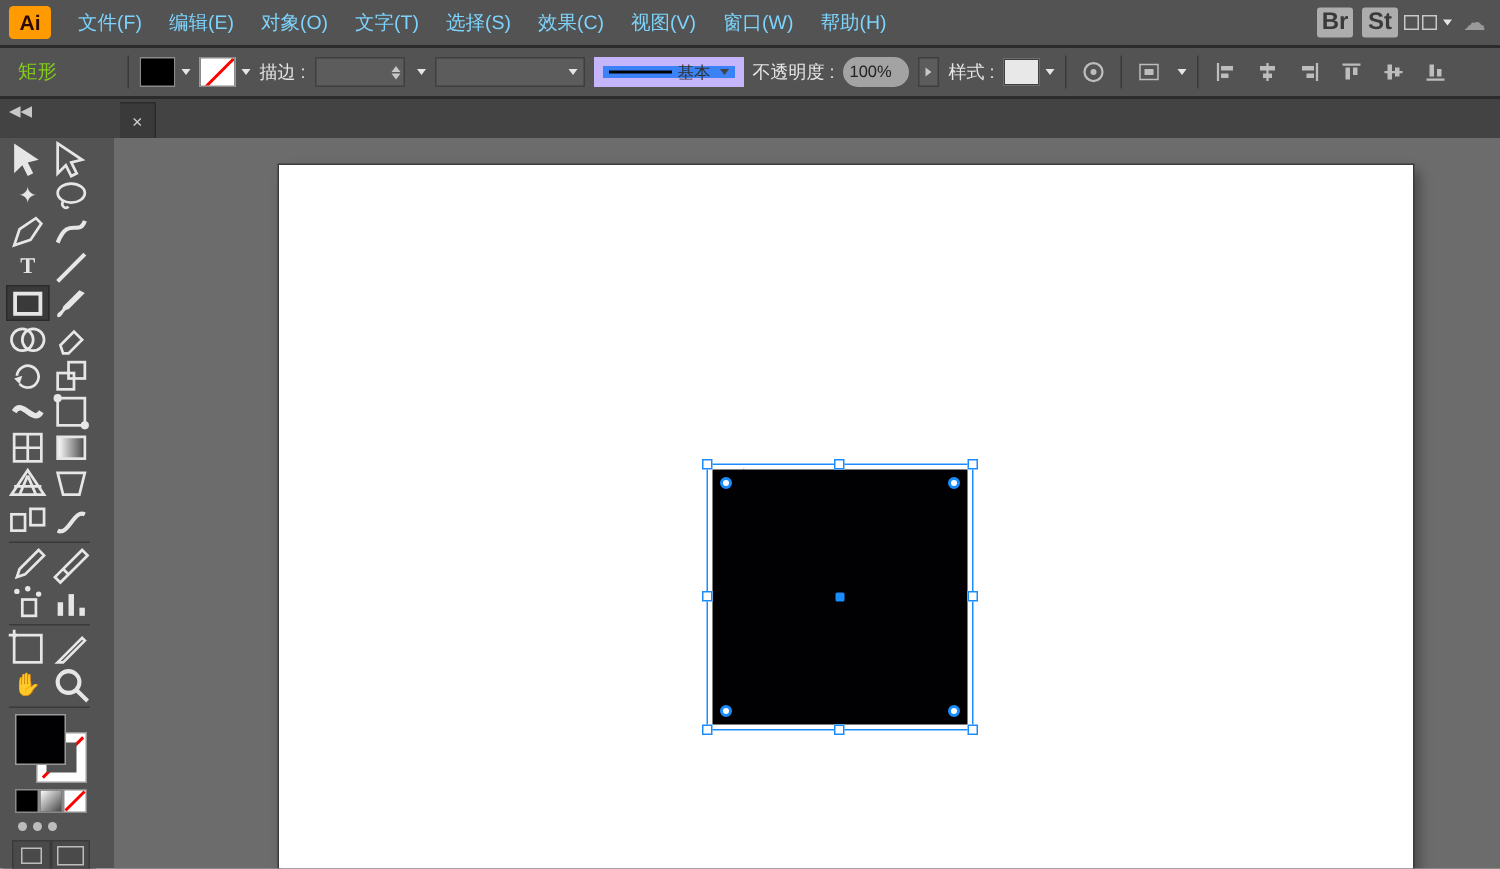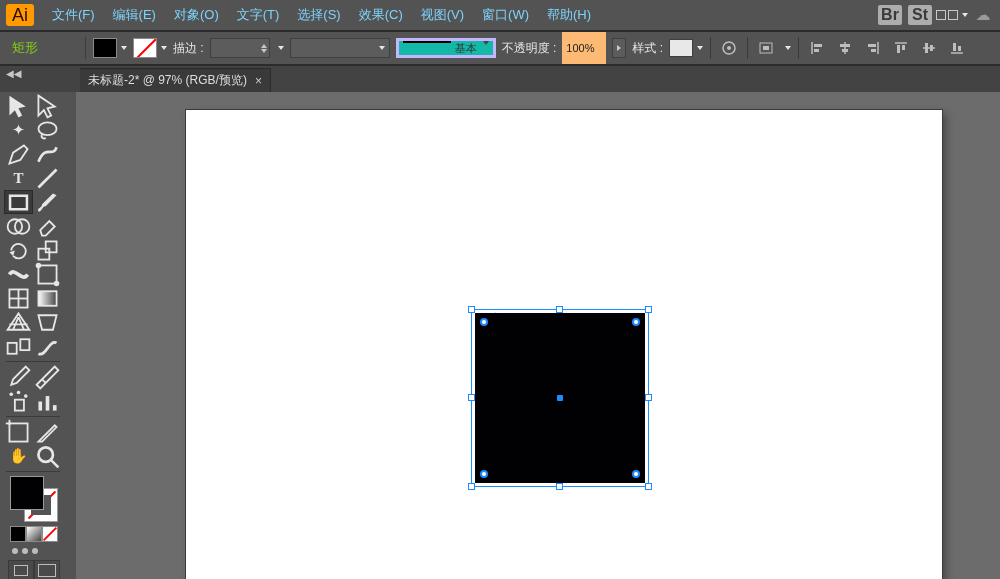--- a/index.html
+++ b/index.html
@@ -20,22 +20,22 @@
   align-items: center;
   padding: 0 4px;
   gap: 2px;
 }
 .ai-logo {
   width: 28px; height: 22px;
   background: #ff9a00;
   border-radius: 3px;
   display: flex; align-items: center; justify-content: center;
   color: #2d0a00;
-  font-weight: normal;
-  font-size: 18px;
+  font-weight: bold;
+  font-size: 14px;
   margin-right: 8px;
   margin-left: 2px;
 }
 .menu-item {
   padding: 4px 8px;
   color: #7dd3fc;
   font-size: 13px;
 }
 .menu-spacer { flex: 1; }
 .app-icon {
@@ -97,24 +97,24 @@
   width: 60px; height: 20px;
   background: #5c5c5c; border:1px solid #3f3f3f;
   display:flex; align-items:center; justify-content:flex-end;
   padding:0 2px;
 }
 .stepper { display:flex; flex-direction:column; gap:1px; margin-left:2px;}
 .step-up,.step-down{width:0;height:0;border-left:3px solid transparent;border-right:3px solid transparent;}
 .step-up{border-bottom:4px solid #c8c8c8;}
 .step-down{border-top:4px solid #c8c8c8;}
 .dash-select{ width:100px; height:20px; background:#5c5c5c; border:1px solid #3f3f3f; display:flex; align-items:center; justify-content:flex-end; padding-right:4px;}
-.brush-select{ width:100px; height:20px; background:#14b8a6; border:3px solid #c4b5fd; display:flex; align-items:flex-start; justify-content:flex-end; padding:0 4px; gap:4px;}
+.brush-select{ width:100px; height:20px; background:#3b82f6; border:6px solid #c4b5fd; display:flex; align-items:center; justify-content:flex-end; padding:0 4px; gap:4px;}
 .brush-line{ flex:1; height:2px; background:#000;}
 .brush-text{ color:#333; font-size:11px;}
-.opacity-field { width:44px; height:32px; background:#fdba74; color:#222; font-size:11px; display:flex; align-items:center; padding:0 4px;}
+.opacity-field { width:44px; height:20px; background:#a3a3a3; color:#222; font-size:11px; display:flex; align-items:center; padding:0 4px;border-radius:10px;}
 .caret-box { width:14px; height:20px; background:#5c5c5c; border:1px solid #3f3f3f; display:flex; align-items:center; justify-content:center;}
 .caret-box .rcaret{width:0;height:0;border-top:3px solid transparent;border-bottom:3px solid transparent;border-left:4px solid #c8c8c8;}
 .style-swatch{ width:24px; height:18px; background:#e8e8e8; border:1px solid #3f3f3f;}
 .vsep { width:1px; height:22px; background:#3a3a3a; margin:0 1px;}
 .tb-icon{ width:22px; height:20px; display:flex; align-items:center; justify-content:center; color:#bdbdbd;}
 .tb-icon svg{ width:16px; height:16px; }
 
 .tabbar {
   height: 26px;
   background: #434343;
@@ -338,21 +338,20 @@
         <line x1="2" y1="13" x2="14" y2="13" stroke="#bdbdbd" stroke-width="1.5"></line>
         <rect x="4" y="3" width="3" height="8" fill="#bdbdbd"></rect>
         <rect x="9" y="6" width="3" height="5" fill="#bdbdbd"></rect>
       </svg>
     </div>
 </div>
 <div class="dark-divider"></div>
 
 <div class="tabbar">
   <div class="doc-tab">
-    <span>未标题-2* @ 97% (RGB/预览)</span>
     <span class="tab-close">×</span>
   </div>
 </div>
 
 <div class="panel-toggle" style="position:absolute;left:6px;top:68px;">◀◀</div>
 
 <div class="main">
 
   <div class="toolbox">
     <div class="tool-row">

